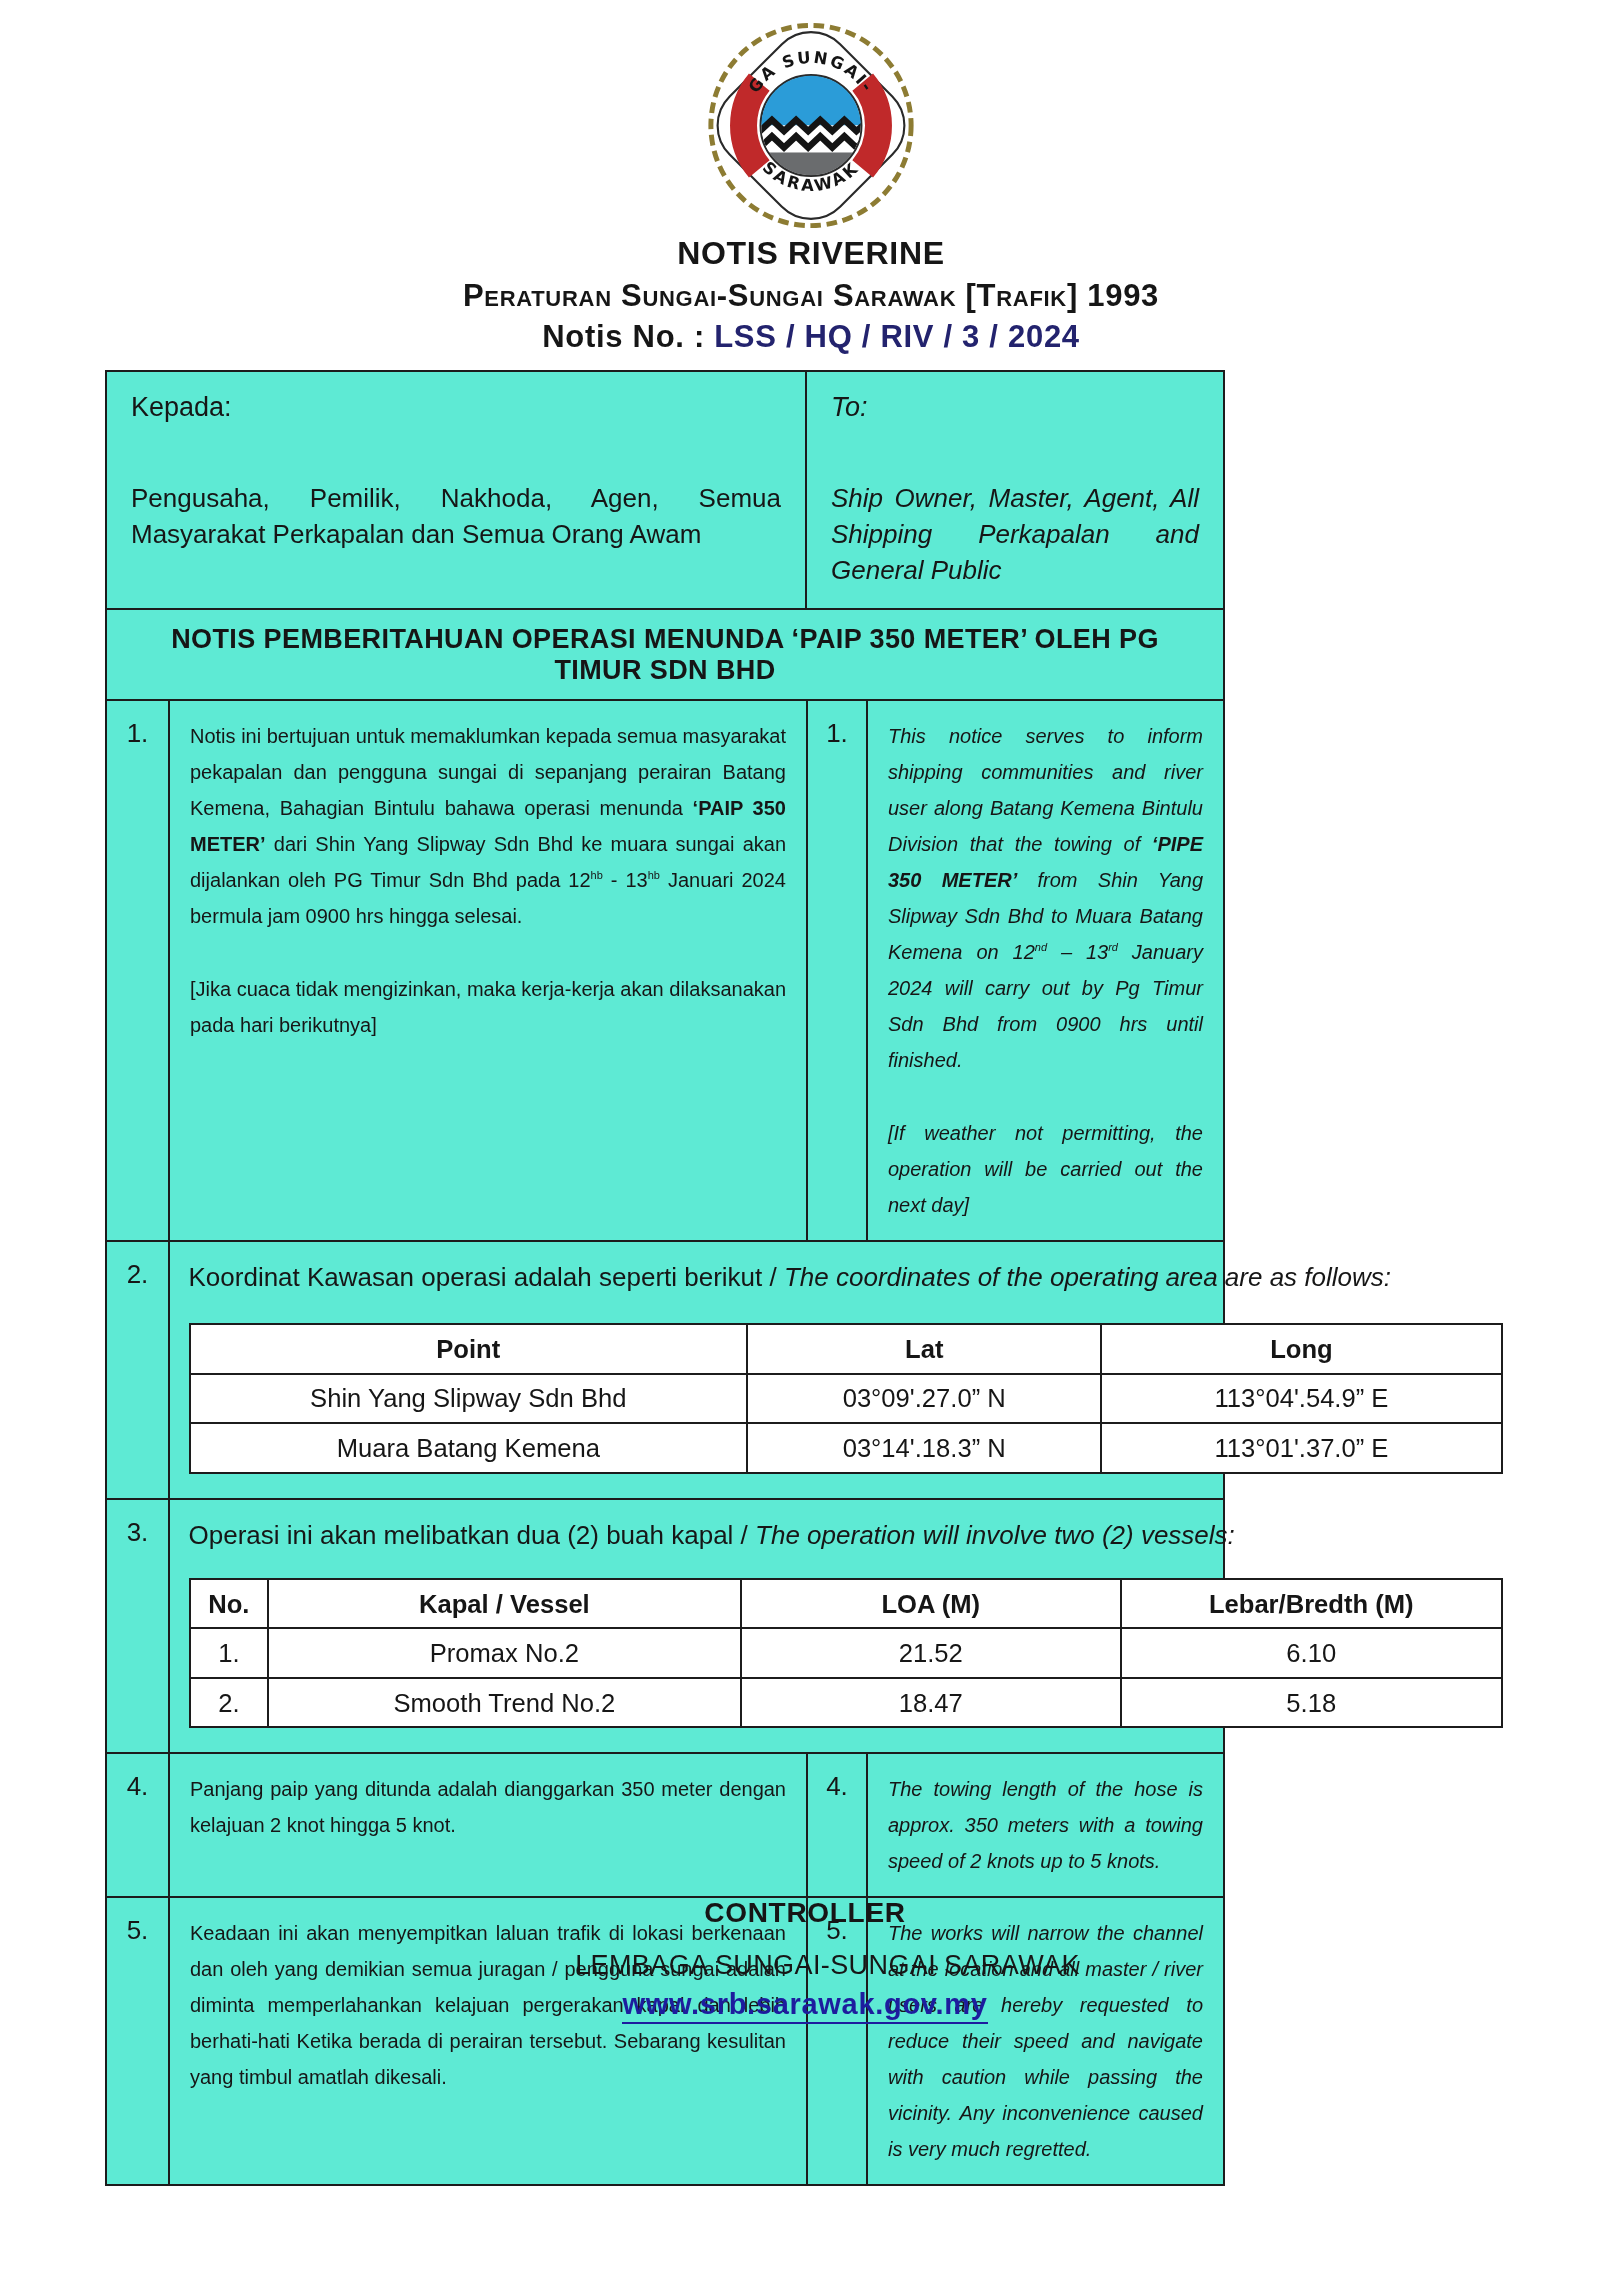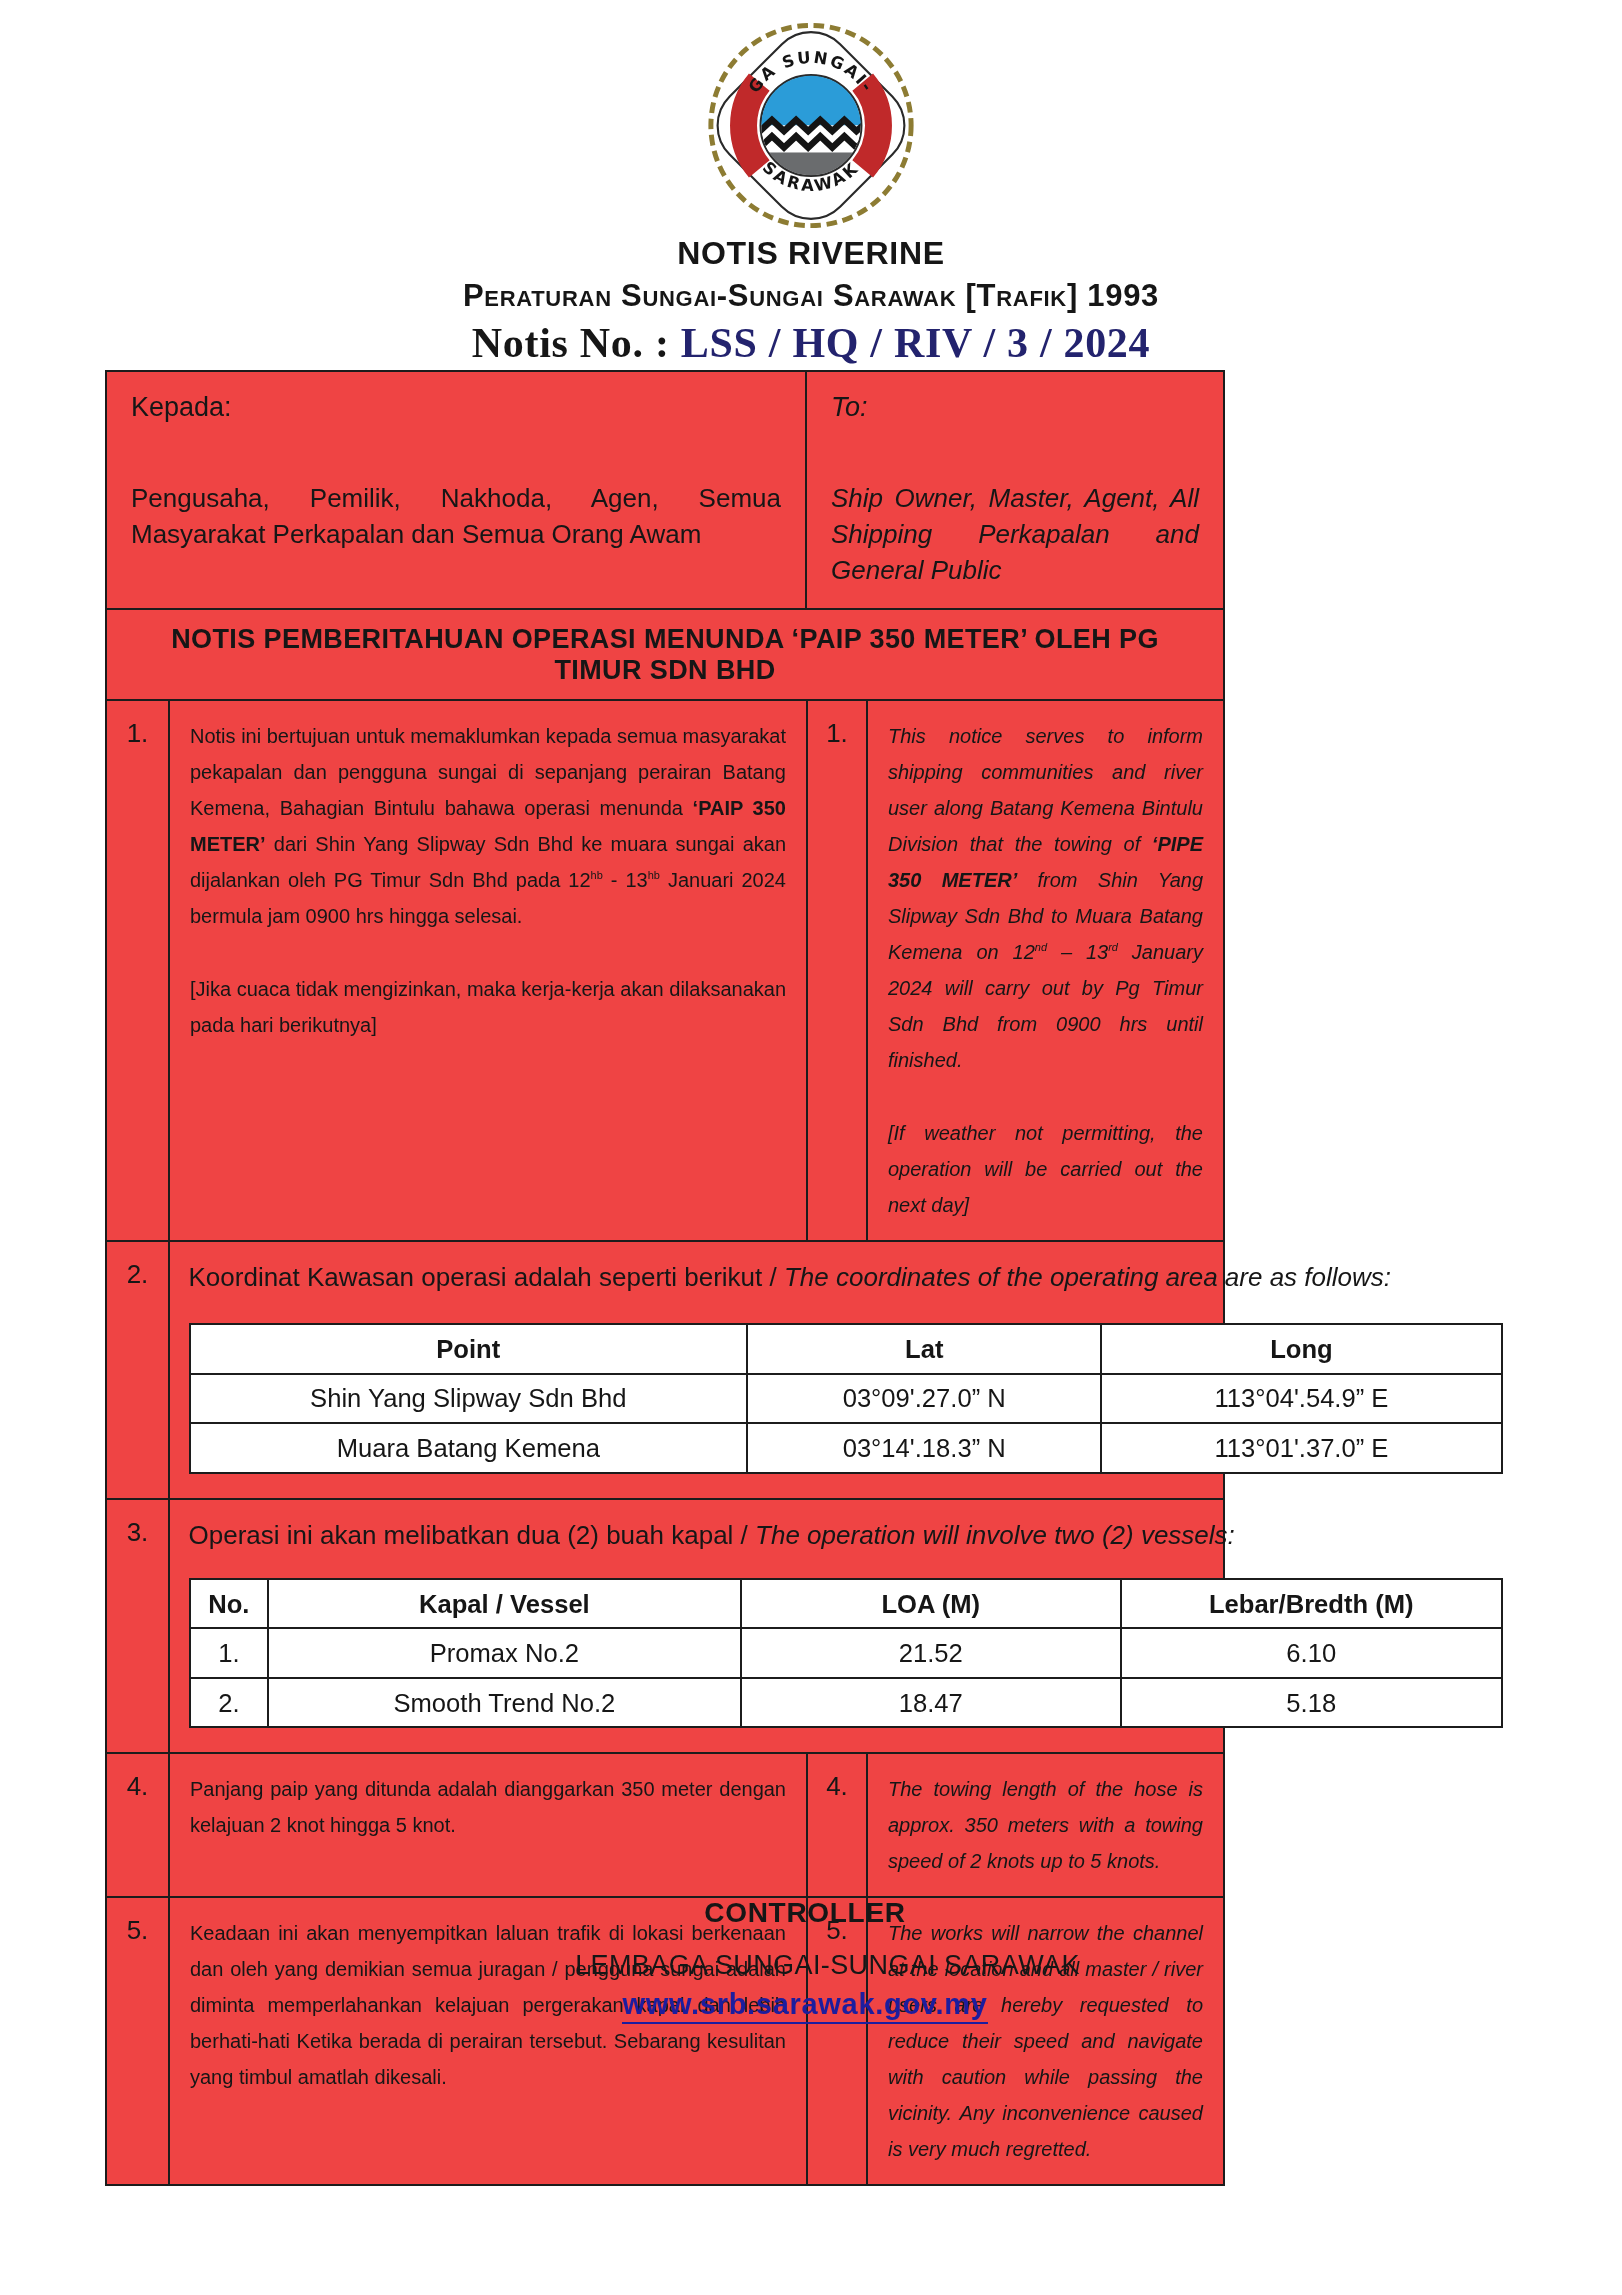--- a/index.html
+++ b/index.html
@@ -11,25 +11,25 @@
   }
   .page { position:relative; width:1622px; height:2295px; background:#ffffff; overflow:hidden; }
 
   
   .logo-wrap { position:absolute; top:18.5px; left:50%; transform:translateX(-50%); width:235px; height:213px; }
 
   
   .masthead { position:absolute; top:235px; left:0; right:0; text-align:center; }
   .doc-title { font-size:32px; font-weight:700; letter-spacing:0.7px; }
   .doc-subtitle { font-size:31px; font-weight:700; font-variant:small-caps; margin-top:5.7px; letter-spacing:0.7px; }
-  .notice-no { font-size:42px; font-weight:700; margin-top:5.7px; letter-spacing:0.7px;font-family:Liberation Serif, serif; }
+  .notice-no { font-size:31px; font-weight:700; margin-top:5.7px; letter-spacing:0.7px; }
   .notice-no .val { color:#23236e; }
 
   
-  .doc-table { position:absolute; top:370px; left:105px; width:1120px; border:2.8px solid #1c1c1c; background:#ef4444; }
+  .doc-table { position:absolute; top:370px; left:105px; width:1120px; border:2.8px solid #1c1c1c; background:#5eead4; }
   .row { border-bottom:2.1px solid #1c1c1c; }
   .row:last-child { border-bottom:none; }
 
   
   .addr-row { display:grid; grid-template-columns:700px 1fr; min-height:188px; }
   .addr-cell { padding:20px 24px; }
   .addr-cell.left { border-right:2.1px solid #1c1c1c; }
   .addr-label { font-size:27px; margin-bottom:57px; }
   .addr-body { font-size:26px; line-height:36px; text-align:justify; }
   .english { font-style:italic; }

